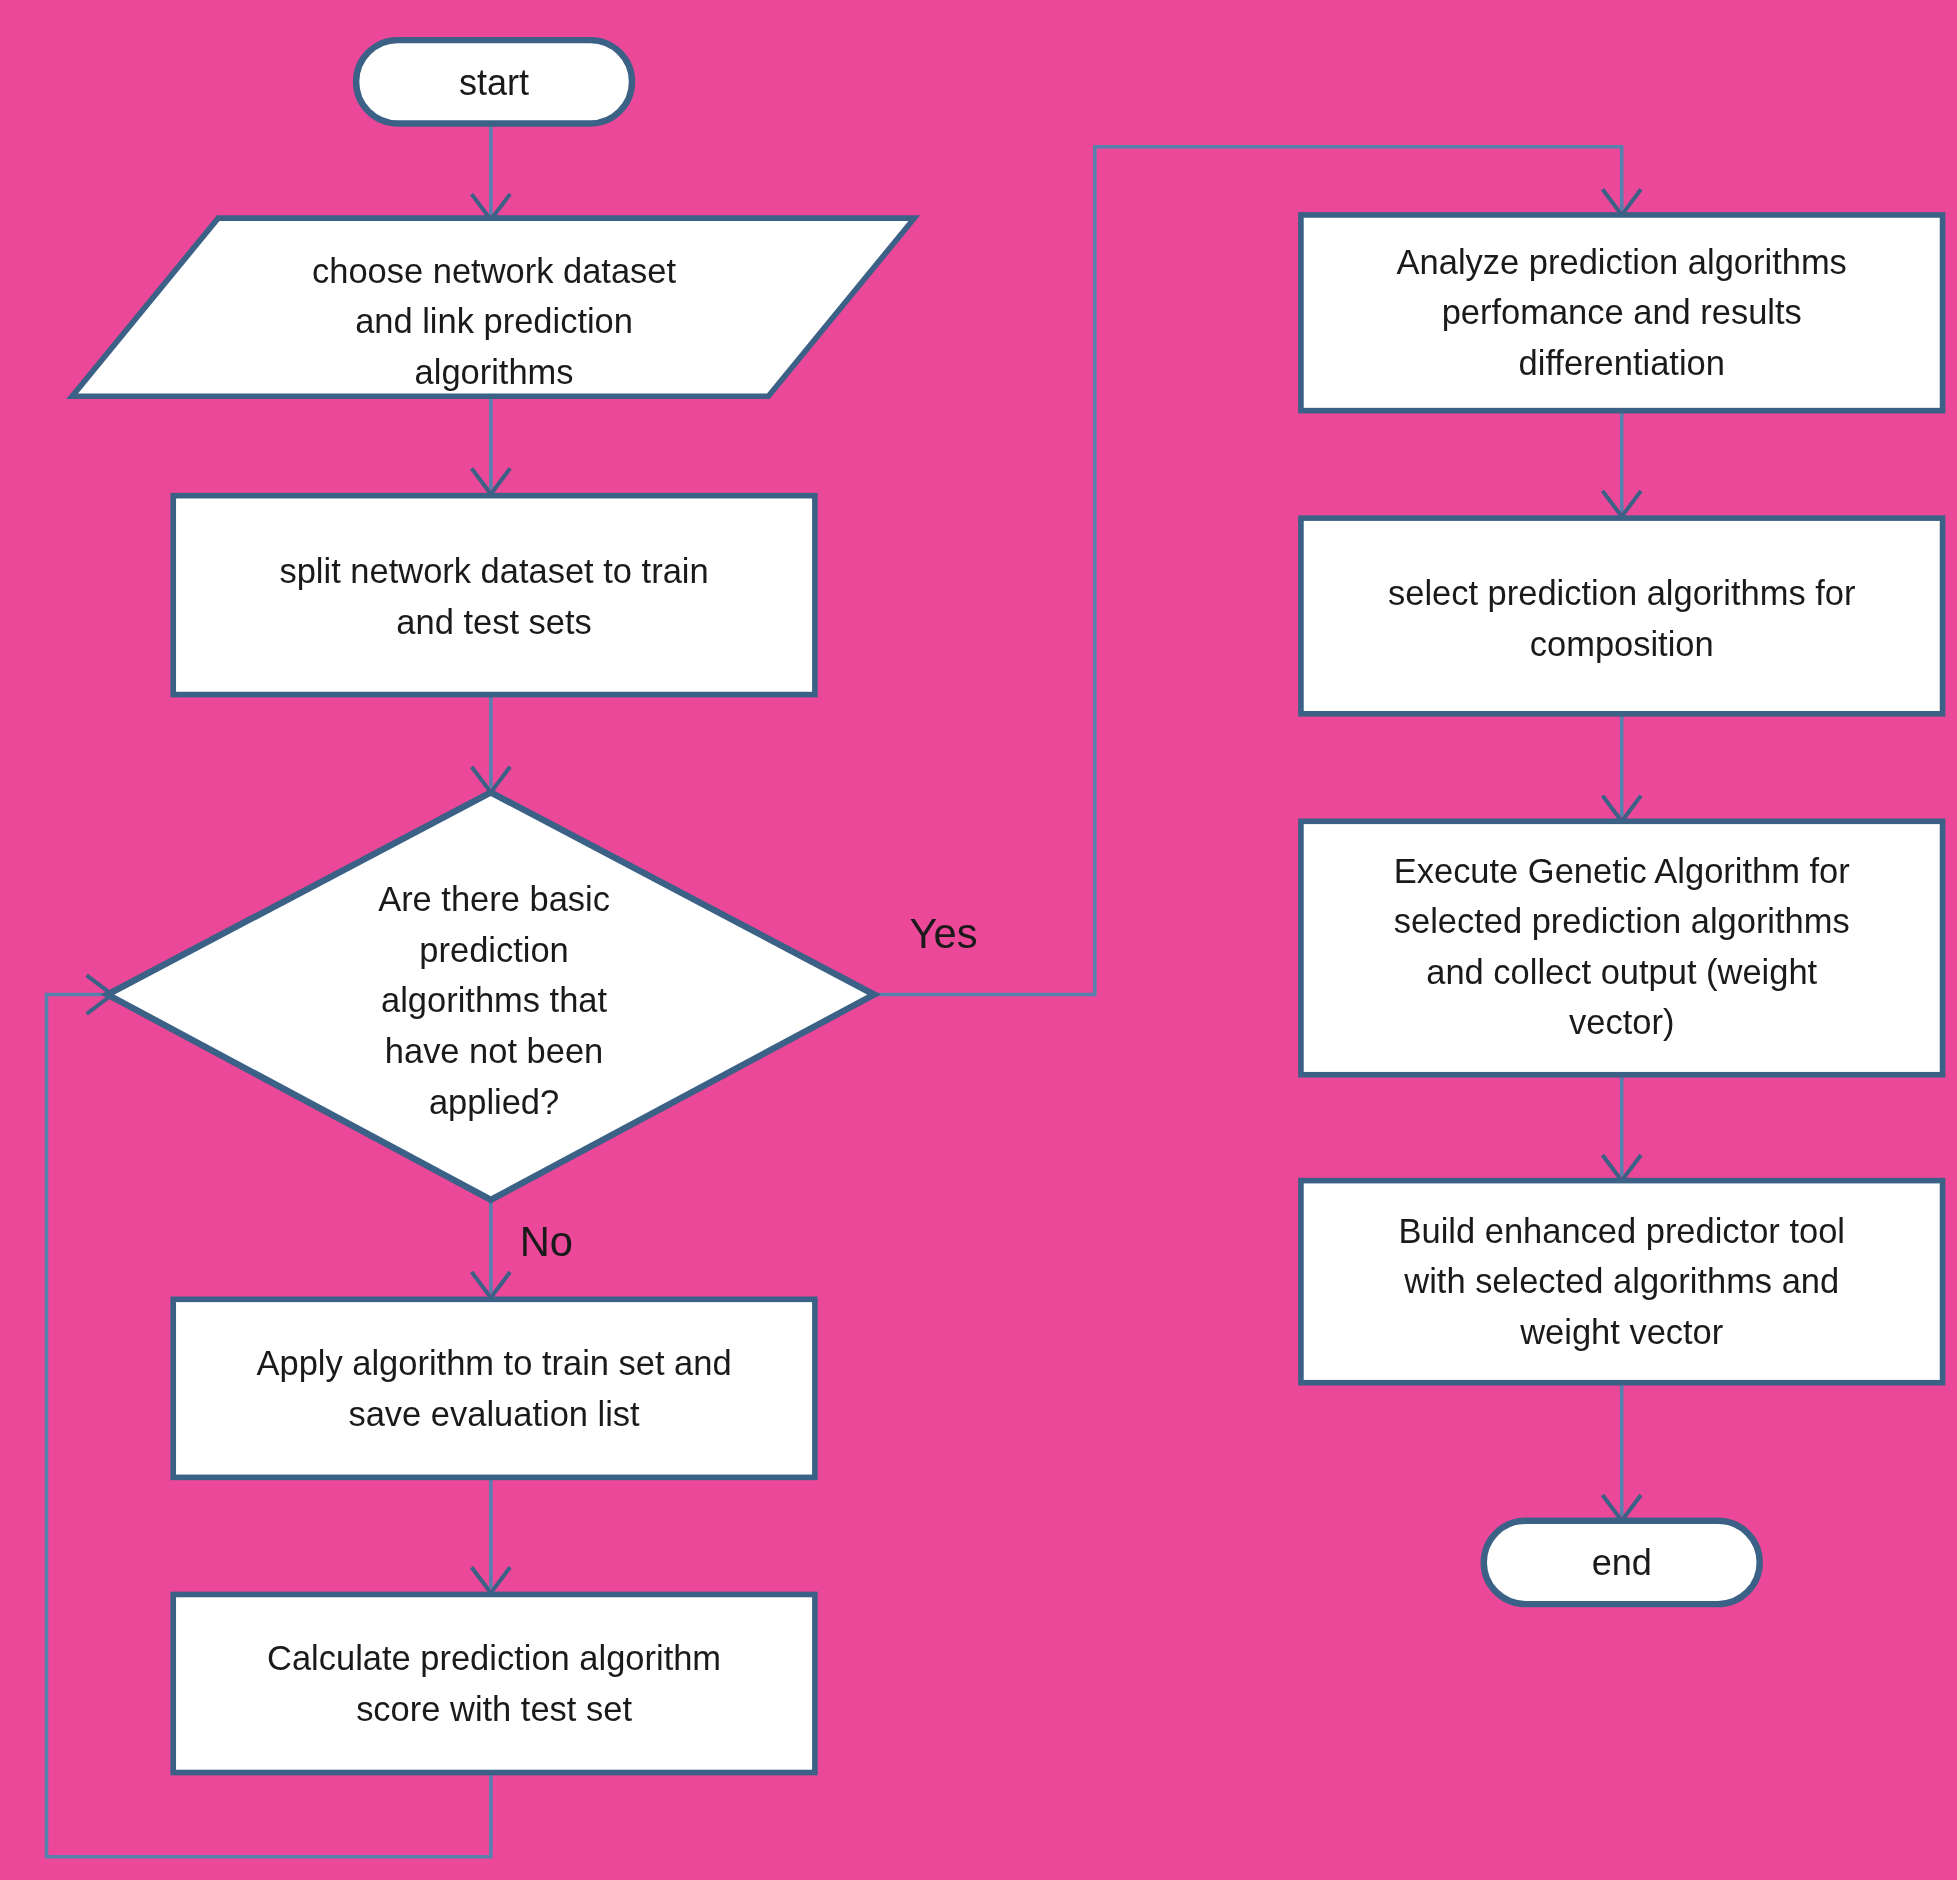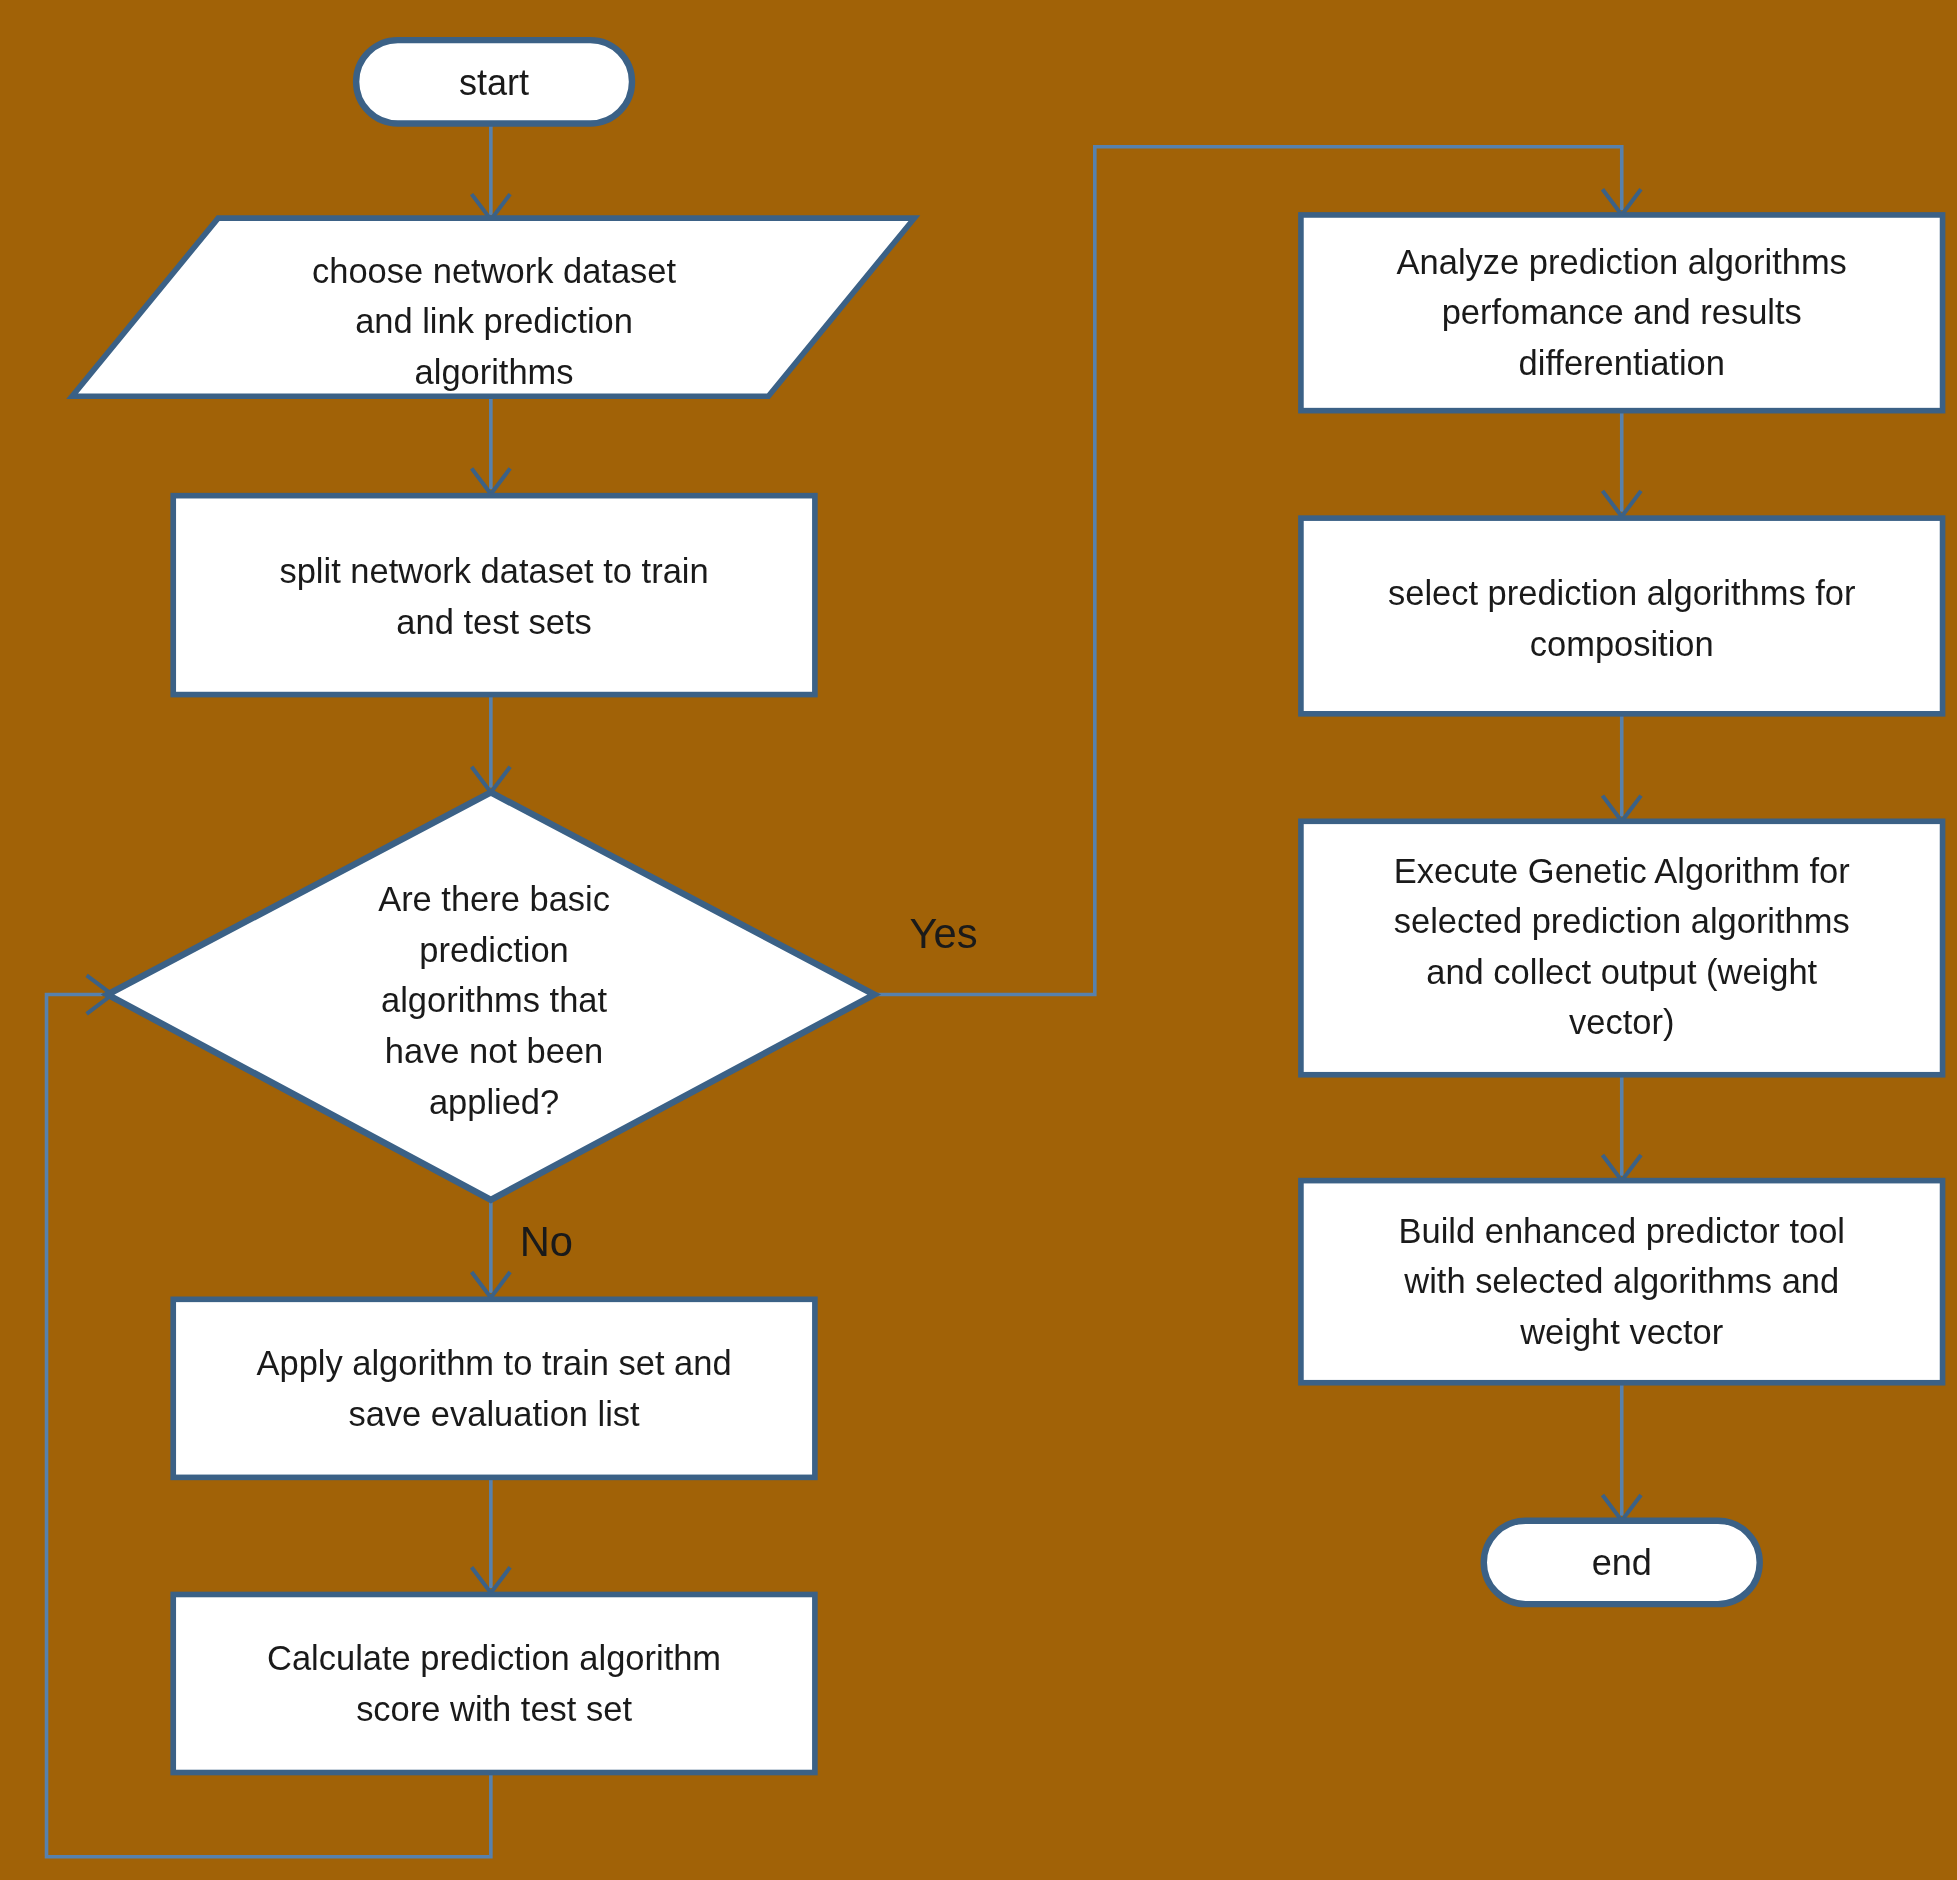--- a/index.html
+++ b/index.html
@@ -7,21 +7,21 @@
     padding: 0;
     background: #ffffff;
   }
   body {
     font-family: "Liberation Sans", sans-serif;
   }
   #canvas {
     position: relative;
     width: 1957px;
     height: 1880px;
-    background: #a16207;
+    background: #ec4899;
     overflow: hidden;
   }
   svg#flow {
     position: absolute;
     top: 0;
     left: 0;
     width: 1957px;
     height: 1880px;
   }
   .node-shape {

